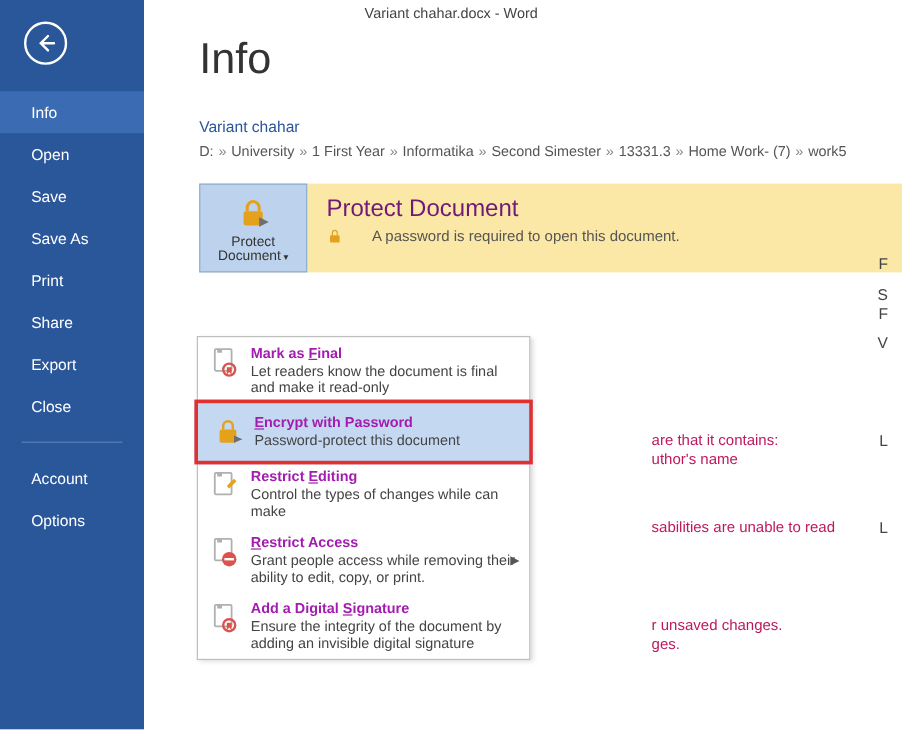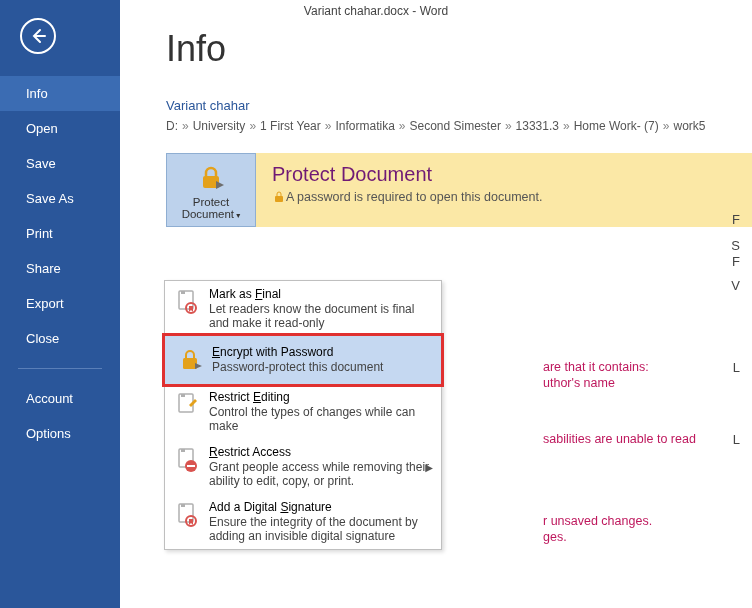--- a/index.html
+++ b/index.html
@@ -14,27 +14,27 @@
   .main { flex: 1; background: #fff; padding: 28px 0 0 46px; position: relative; }
   .main h1 { font-size: 36px; font-weight: 300; color: #333; margin-bottom: 28px; }
   .docname { color: #2a569a; font-size: 13px; margin-bottom: 6px; }
   .breadcrumb { font-size: 12px; color: #555; margin-bottom: 20px; }
   .breadcrumb span.sep { margin: 0 4px; color: #888; }
   .protect-banner { display: flex; align-items: stretch; background: #fbe8a6; }
   .protect-btn { width: 90px; background: #bdd2ec; border: 1px solid #8faed2; text-align: center; padding: 8px 4px 6px; font-size: 11.5px; color: #333; cursor: pointer; position: relative; }
   .protect-btn .icon-wrap { height: 32px; display: flex; justify-content: center; align-items: center; margin-bottom: 2px; }
   .protect-info { padding: 10px 16px; flex: 1; }
   .protect-info h2 { font-size: 20px; font-weight: 400; color: #701a75; margin-bottom: 4px; }
-  .protect-info .sub { font-size: 12.5px; color: #555; display: flex; align-items: center; gap: 0; }
+  .protect-info .sub { font-size: 12.5px; color: #555; display: flex; align-items: center; gap: 24px; }
   .dropdown { position: absolute; top: 280px; left: 164px; width: 278px; background: #fff; border: 1px solid #bfbfbf; box-shadow: 2px 2px 4px rgba(0,0,0,.15); z-index: 20; }
   .dd-item { display: flex; padding: 6px 8px; gap: 8px; align-items: flex-start; cursor: pointer; position: relative; }
   .dd-item.highlight { background: #c5d8f1; border: 3px solid #e03030; margin: -3px; padding: 9px 11px; }
   .dd-icon { width: 28px; height: 30px; flex-shrink: 0; display: flex; align-items: center; justify-content: center; }
   .dd-text { font-size: 12px; color: #444; }
-  .dd-text .title { font-weight: 400; color: #000000; margin-bottom: 1px; }
+  .dd-text .title { font-weight: 700; color: #a21caf; margin-bottom: 1px; }
   .dd-arrow { position: absolute; right: 8px; top: 50%; transform: translateY(-50%); font-size: 10px; color: #555; }
   .behind-text { position: absolute; left: 423px; font-size: 12.5px; color: #be185d; }
   .right-letters { position: absolute; right: 12px; font-size: 13px; color: #444; }
   .deco-svg { position: absolute; top: 8px; right: 0; opacity: .7; }
   u { text-decoration: underline; }
 </style>
 </head>
 <body>
 
 <div class="titlebar">Variant chahar.docx - Word</div>

